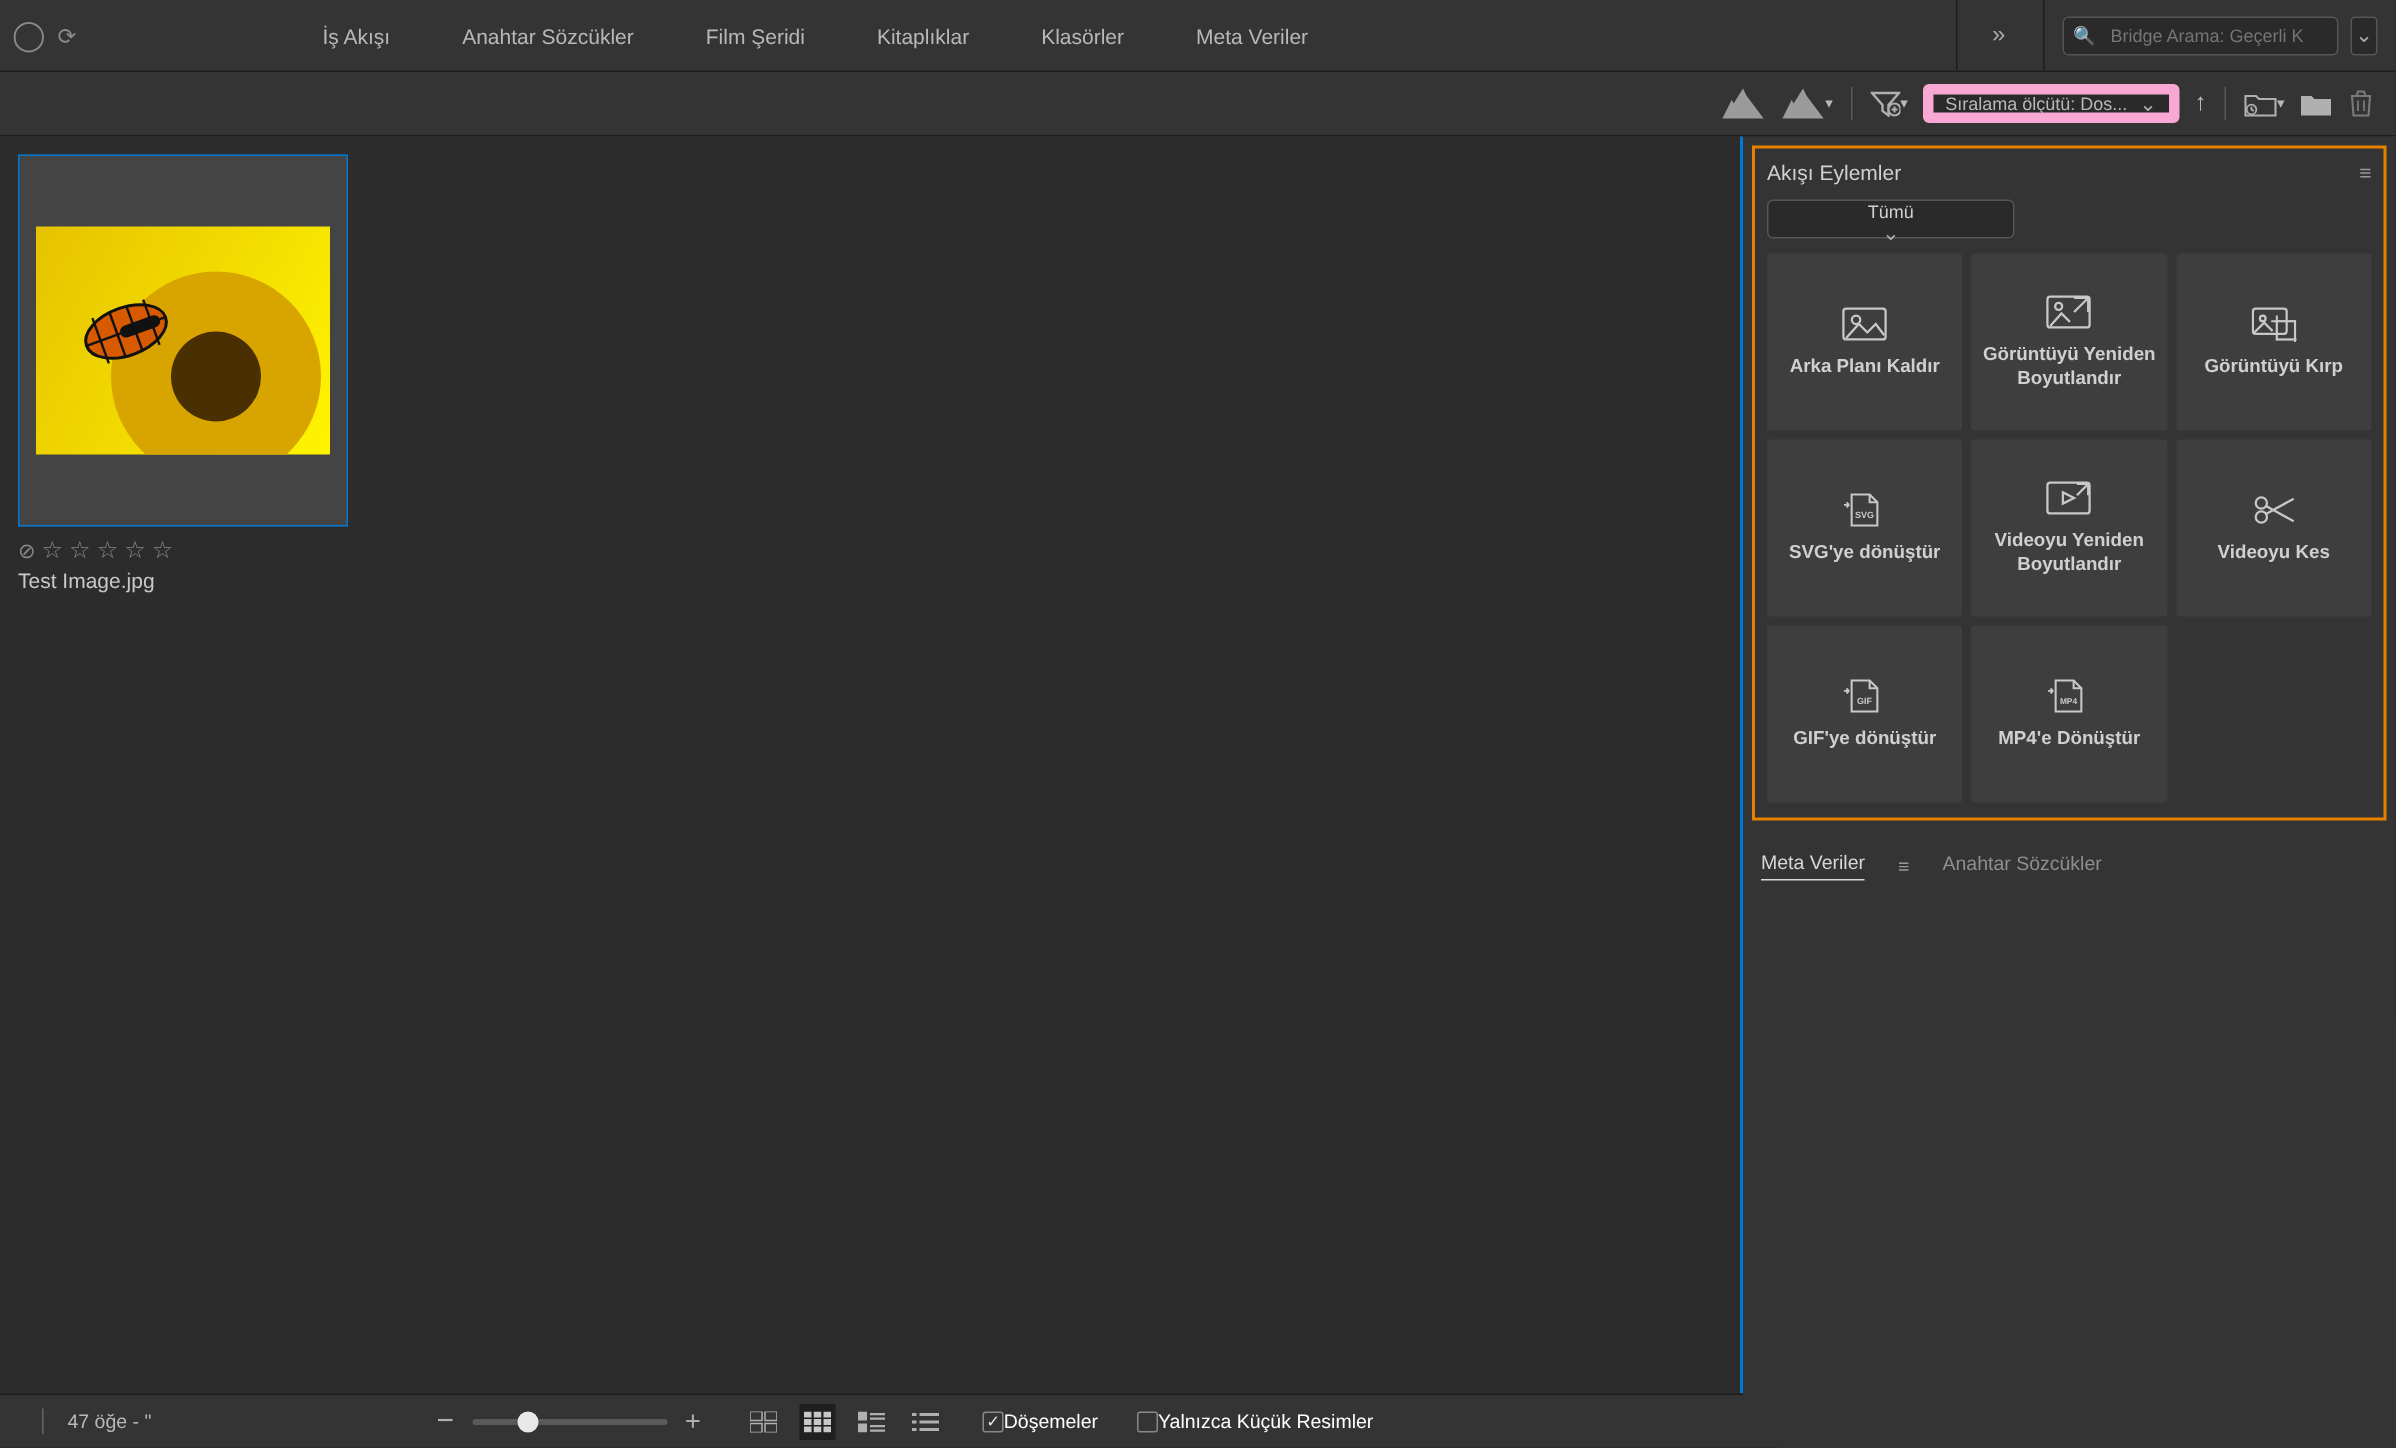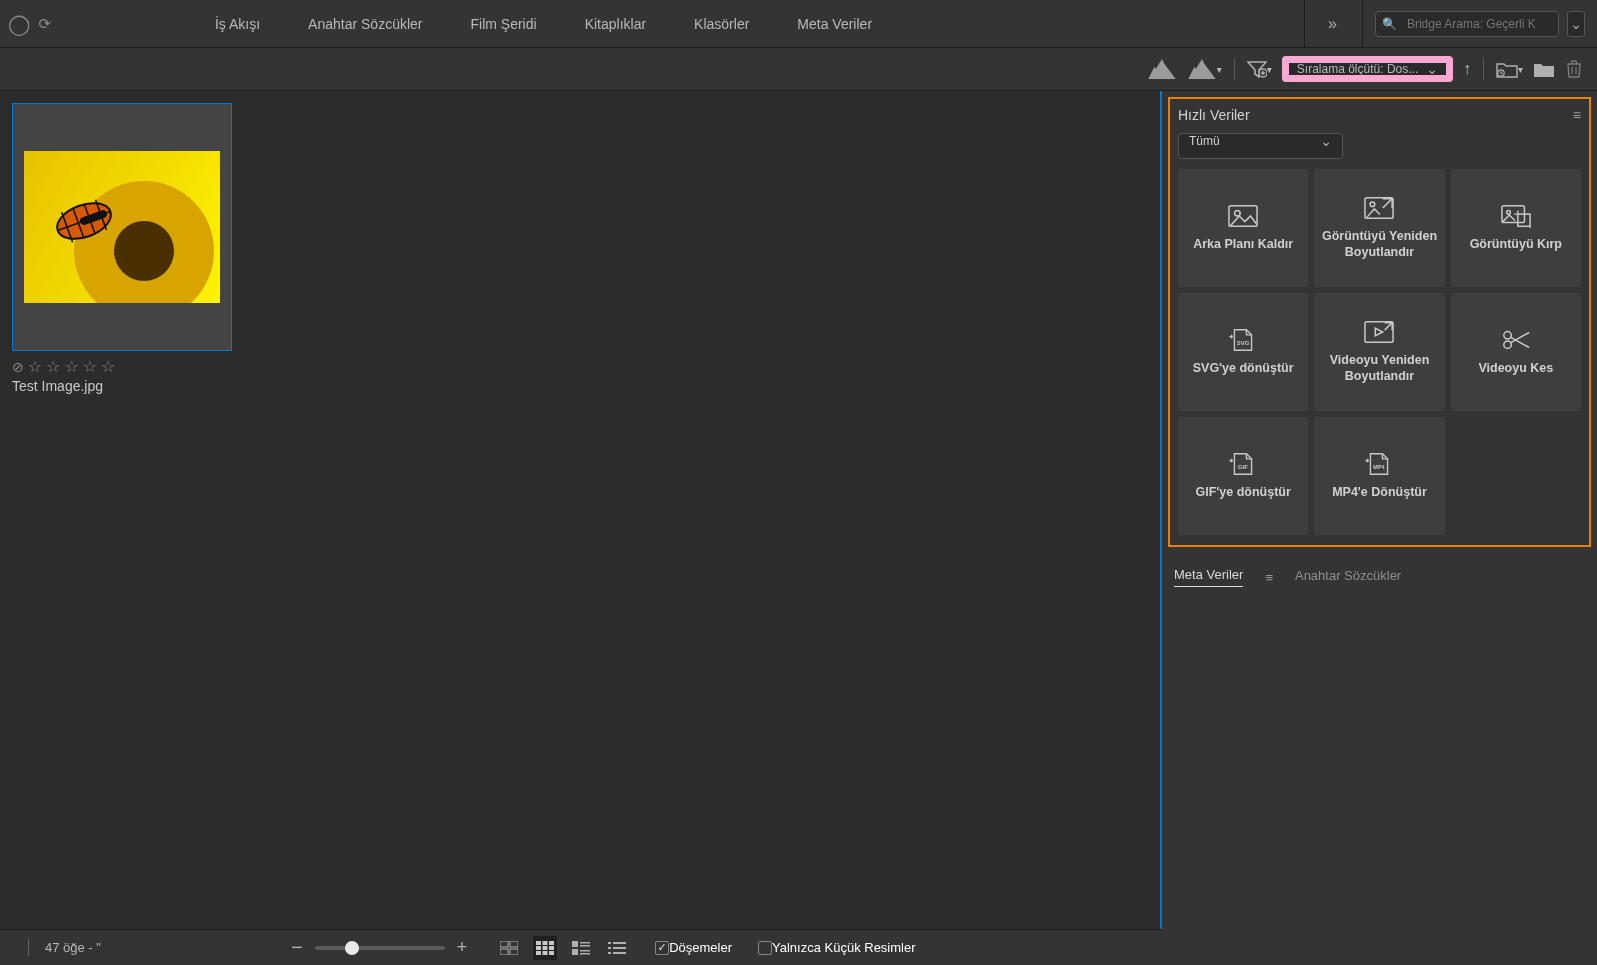--- a/index.html
+++ b/index.html
@@ -35,21 +35,21 @@
   .thumb-meta { margin-top:6px; display:flex; align-items:center; gap:4px; color:#888;}
   .thumb-filename { font-size:14px; color:#c8c8c8; margin-top:2px;}
   .star { font-size:16px; color:#888;} 
 
   
   .right-panel { width: 435px; background:#343434; display:flex; flex-direction:column; }
   .quick-actions-panel { margin: 6px 6px 6px 6px; border: 2px solid #e88000; padding:8px 8px 10px 8px;}
   .qa-header { display:flex; align-items:center; justify-content:space-between; margin-bottom:10px;}
   .qa-title { color:#d0d0d0; font-size:14px;}
   .qa-menu-icon { color:#999; font-size:14px;}
-  .qa-filter { width:165px; height:26px; border:1px solid #555; background:#2a2a2a; border-radius:4px; display:flex; padding:0 10px; font-size:12px; justify-content:space-between; color:#d0d0d0; margin-bottom:10px;}
+  .qa-filter { width:165px; height:26px; border:1px solid #555; background:#2a2a2a; border-radius:4px; display:flex; align-items:center; padding:0 10px; font-size:12px; justify-content:space-between; color:#d0d0d0; margin-bottom:10px;flex-direction:column;}
   .qa-grid { display:grid; grid-template-columns: repeat(3, 1fr); gap:6px;font-weight:bold;}
   .qa-card { background:#3e3e3e; height:118px; display:flex; flex-direction:column; align-items:center; justify-content:center; gap:8px; cursor:pointer; border-radius:2px;}
   .qa-card-label { font-size:12.5px; color:#d0d0d0; text-align:center; line-height:1.3; padding:0 6px;}
   .qa-icon { width:30px; height:24px; color:#c0c0c0;}
 
   .bottom-tabs { margin-top:14px; display:flex; gap:22px; padding-left:12px; align-items:center; }
   .bottom-tab { font-size:13px; color:#8f8f8f; cursor:pointer; padding-bottom:4px;}
   .bottom-tab.active { color:#d8d8d8; border-bottom:1px solid #d8d8d8;}
   .tab-menu-icon { color:#999; font-size:13px;}
 
@@ -246,21 +246,21 @@
           <span class="bb-checkbox"></span>
           <span>Yalnızca Küçük Resimler</span>
         </label>
         <div class="bb-spacer"></div>
       </div>
     </div>
 
     <div class="right-panel">
       <div class="quick-actions-panel">
         <div class="qa-header">
-          <span class="qa-title">Hızlı Veriler</span>
+          <span class="qa-title">Akışı Eylemler</span>
           <span class="qa-menu-icon">≡</span>
         </div>
         <div class="qa-filter">
           <span>Tümü</span>
           <span class="caret"></span>
         </div>
         <div class="qa-grid" id="qa-grid">
             <div class="qa-card">
               <div>
                 <svg class="qa-icon" viewBox="0 0 32 24">

